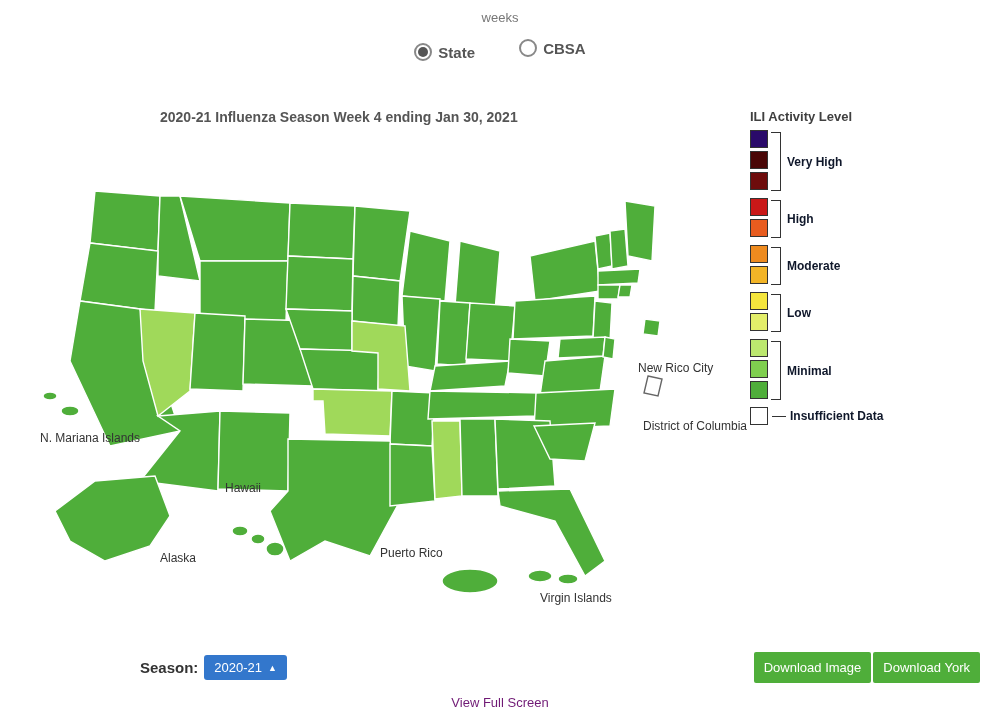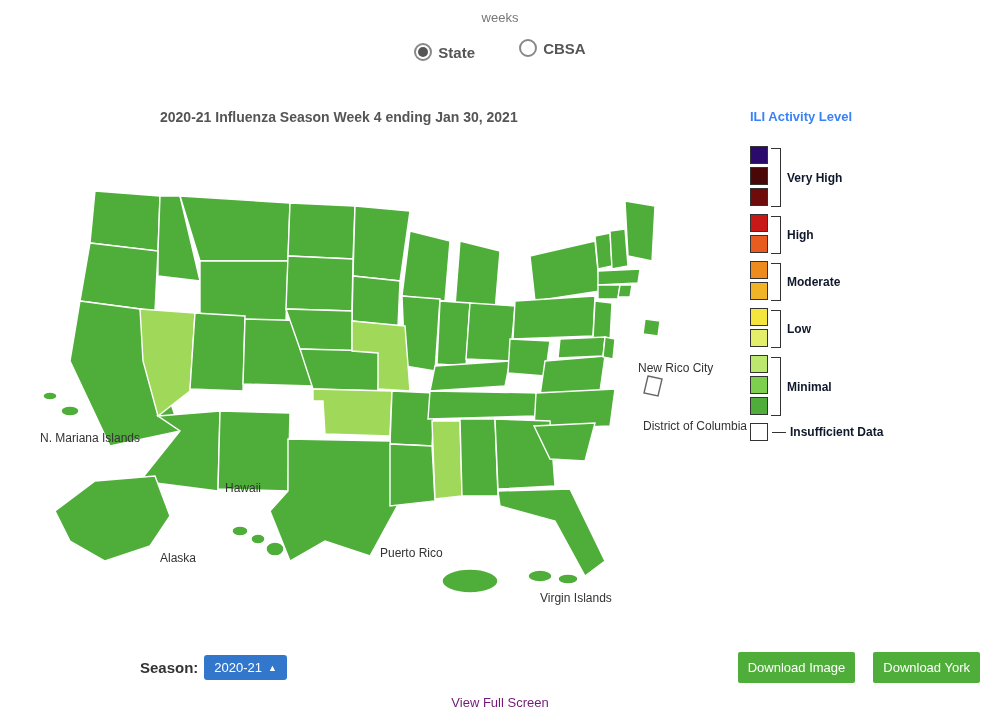--- a/index.html
+++ b/index.html
@@ -84,22 +84,22 @@
   }
   
   .legend {
     position: absolute;
     left: 750px;
     top: 8px;
     font-size: 13px;
   }
   .legend-title {
     font-weight: bold;
-    color: #3b82f6;
-    margin-bottom: 22px;
+    color: #404040;
+    margin-bottom: 6px;
   }
   .legend-sw {
     width: 18px;
     height: 18px;
     border: 1px solid #333;
     display: block;
     margin-bottom: 3px;
   }
   .legend-row {
     display: flex;
@@ -150,21 +150,21 @@
   .season-select .tri {
     margin-left: 6px;
     font-size: 9px;
   }
   .spacer { flex: 1; }
   .dl-btn {
     background: #4fae3a;
     color: #fff;
     border: none;
     padding: 8px 10px;
-    margin-left: 18px;
+    margin-left: 2px;
     border-radius: 2px;
     font-size: 13px;
     cursor: pointer;
   }
   .view-full {
     position: absolute;
     bottom: 8px;
     width: 100%;
     text-align: center;
   }

